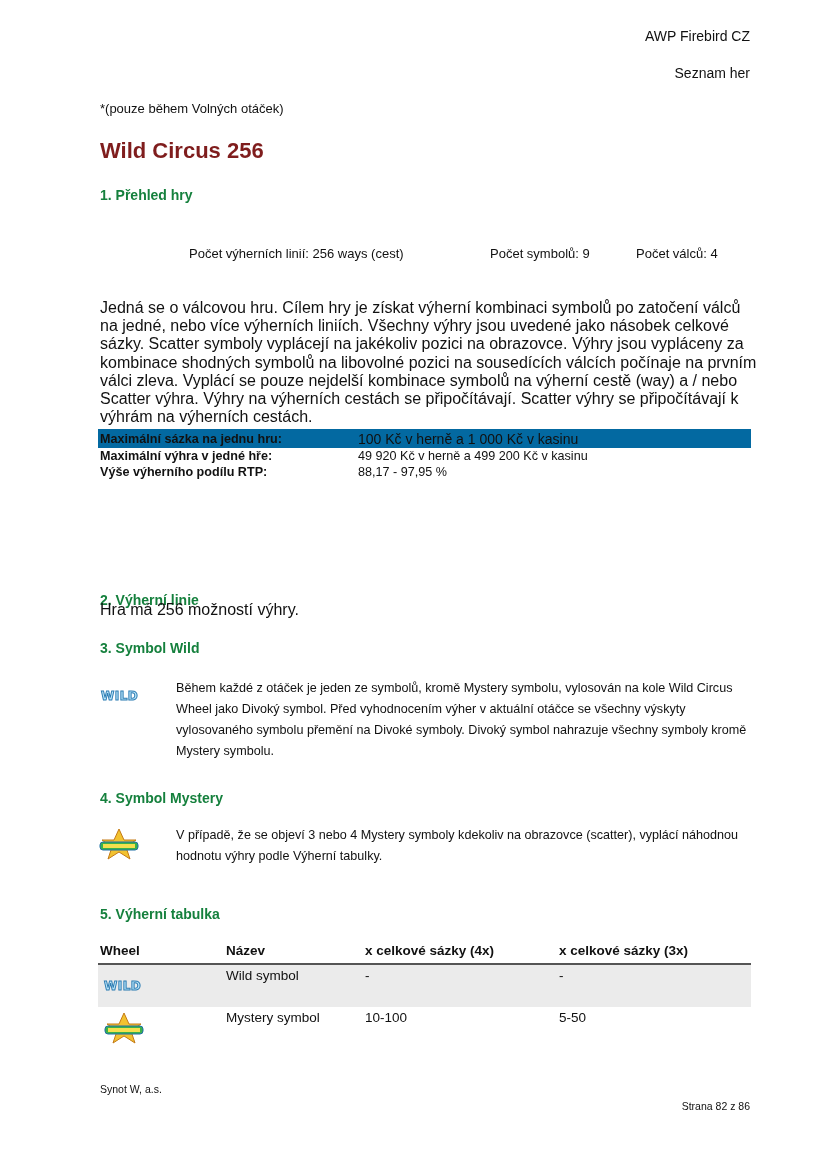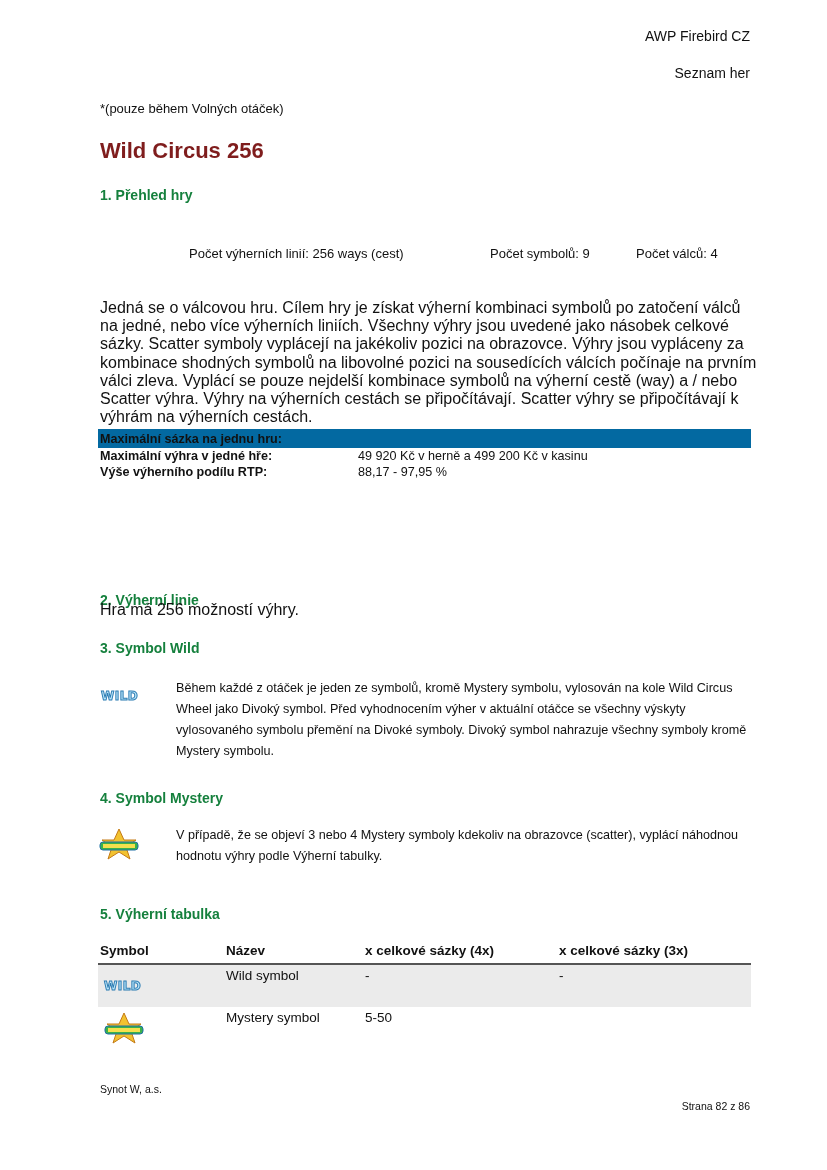--- a/index.html
+++ b/index.html
@@ -45,20 +45,21 @@
 
 <div class="abs stat" style="left:189px;">Počet výherních linií: 256 ways (cest)</div>
 <div class="abs stat" style="left:490px;">Počet symbolů: 9</div>
 <div class="abs stat" style="left:636px;">Počet válců: 4</div>
 
 <div class="abs para" style="top:299px;">Jedná se o válcovou hru. Cílem hry je získat výherní kombinaci symbolů po zatočení válců na jedné, nebo více výherních liniích. Všechny výhry jsou uvedené jako násobek celkové sázky. Scatter symboly vyplácejí na jakékoliv pozici na obrazovce. Výhry jsou vypláceny za kombinace shodných symbolů na libovolné pozici na sousedících válcích počínaje na prvním válci zleva. Vyplácí se pouze nejdelší kombinace symbolů na výherní cestě (way) a / nebo Scatter výhra. Výhry na výherních cestách se připočítávají. Scatter výhry se připočítávají k výhrám na výherních cestách.</div>
 
 <div class="abs info">
   <div class="info-row shaded">
     <span class="info-label">Maximální sázka na jednu hru:</span>
+    <span class="info-val">100 Kč v herně a 1 000 Kč v kasinu</span>
   </div>
   <div class="info-row" style="height:16px;">
     <span class="info-label">Maximální výhra v jedné hře:</span>
     <span class="info-val">49 920 Kč v herně a 499 200 Kč v kasinu</span>
   </div>
   <div class="info-row" style="height:16px;">
     <span class="info-label">Výše výherního podílu RTP:</span>
     <span class="info-val">88,17 - 97,95 %</span>
   </div>
 </div>
@@ -75,21 +76,21 @@
   <polygon points="22,1 27,12 39,12 29,19 33,31 22,24 11,31 15,19 5,12 17,12" fill="#f2c230" stroke="#c47a17" stroke-width="1"></polygon>
   <rect x="3" y="14" width="38" height="8" rx="3" fill="#3bb04a" stroke="#1f6fa6" stroke-width="1"></rect>
   <rect x="6" y="16" width="32" height="4" fill="#f4e04d"></rect>
 </svg>
 <div class="abs sym-text" style="top:825px;">V případě, že se objeví 3 nebo 4 Mystery symboly kdekoliv na obrazovce (scatter), vyplácí náhodnou hodnotu výhry podle Výherní tabulky.</div>
 
 <div class="abs h2" style="top:906px;">5. Výherní tabulka</div>
 
 <div class="abs tbl">
   <div class="tbl-head">
-    <span class="c1">Symbol</span>
+    <span class="c1">Wheel</span>
     <span class="c2">Název</span>
     <span class="c3">x celkové sázky (4x)</span>
     <span class="c4">x celkové sázky (3x)</span>
   </div>
   <div class="tbl-row shaded">
     <span class="c1">
       <span class="abs sym-wild" style="left:6px; top:14px;">WILD</span>
     </span>
     <span class="c2">Wild symbol</span>
     <span class="c3">-</span>
@@ -97,18 +98,19 @@
   </div>
   <div class="tbl-row">
     <span class="c1">
       <svg class="abs sym-star" style="left:4px; top:5px;" viewBox="0 0 44 34">
         <polygon points="22,1 27,12 39,12 29,19 33,31 22,24 11,31 15,19 5,12 17,12" fill="#f2c230" stroke="#c47a17" stroke-width="1"></polygon>
         <rect x="3" y="14" width="38" height="8" rx="3" fill="#3bb04a" stroke="#1f6fa6" stroke-width="1"></rect>
         <rect x="6" y="16" width="32" height="4" fill="#f4e04d"></rect>
       </svg>
     </span>
     <span class="c2">Mystery symbol</span>
+    <span class="c3">10-100</span>
     <span class="c4">5-50</span>
   </div>
 </div>
 
 <div class="abs footer-l">Synot W, a.s.</div>
 <div class="abs footer-r">Strana 82 z 86</div>
 
 </body></html>

